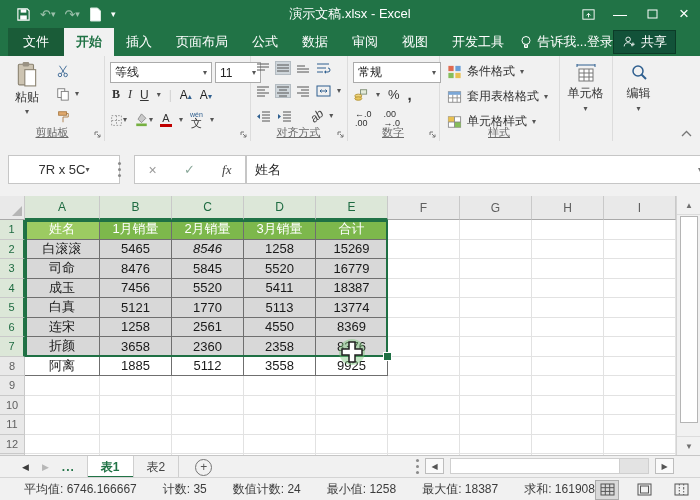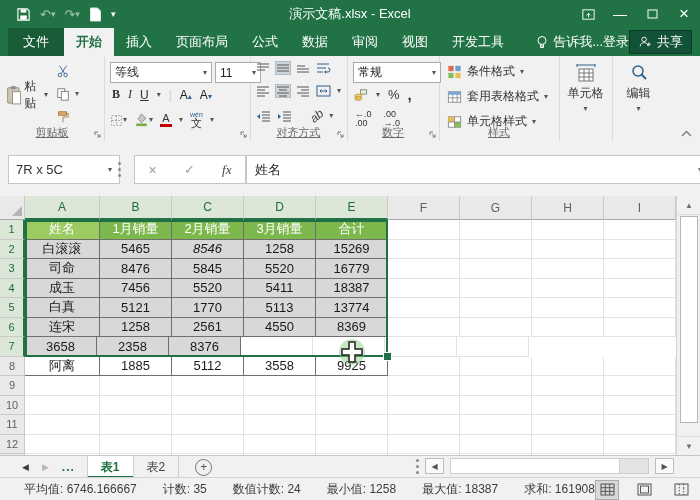--- a/index.html
+++ b/index.html
@@ -13,46 +13,46 @@
   .qcaret{color:#9cc0ab;font-size:9px;}
   .wtitle{position:absolute;left:0;right:0;top:0;height:28px;display:flex;align-items:center;justify-content:center;color:#fff;font-size:13px;pointer-events:none;}
   .winctl{position:absolute;right:0;top:0;height:28px;display:flex;}
   .wbtn{width:32px;height:28px;display:flex;align-items:center;justify-content:center;color:#fff;font-size:14px;}
   
   .tabbar{position:absolute;left:0;top:28px;right:0;height:28px;background:#217346;display:flex;align-items:stretch;color:#fff;font-size:13px;}
   .file-tab{display:flex;align-items:center;padding:0 15px;background:#1a5c38;margin-left:8px;}
   #main-tabs{display:flex;align-items:stretch;}
   .rtab{display:flex;align-items:center;padding:0 12px;}
   .rtab.active{background:#f1f1f1;color:#217346;font-weight:bold;}
-  .tb-right{margin-left:auto;display:flex;align-items:center;padding-right:8px;text-align:right;}
+  .tb-right{margin-left:auto;display:flex;align-items:center;padding-right:24px;text-align:right;}
   .tellme,.signin{display:flex;align-items:center;gap:5px;}
   .share{display:flex;align-items:center;gap:5px;background:#125239;border:1px solid #0b3b27;padding:2px 8px;}
   
   .ribbon{position:absolute;left:0;top:56px;right:0;height:85px;background:#f1f1f1;border-bottom:1px solid #d0d0d0;font-size:12px;}
   .rgroup{position:absolute;top:0;bottom:0;border-right:1px solid #dcdcdc;}
   .rg-label{position:absolute;bottom:1px;left:0;right:0;text-align:center;color:#6a6a6a;font-size:11px;text-decoration:underline;}
   .launcher{position:absolute;right:2px;bottom:2px;}
   .rrow{position:absolute;display:flex;align-items:center;gap:5px;}
   .ric{display:flex;align-items:center;justify-content:center;}
   .caret{font-size:8px;color:#555;line-height:1;}
   .selbox{height:19px;background:#fff;border:1px solid #ababab;display:flex;align-items:center;justify-content:space-between;padding:0 4px;font-size:12px;color:#222;}
   .pressed{background:#cfd6db;outline:1px solid #b4bcc2;}
   .bigbtn{display:flex;flex-direction:column;align-items:center;gap:2px;padding-top:7px;width:100%;}
   .bigbtn .caret{margin-top:1px;}
-  .paste-btn{position:absolute;left:6px;top:5px;width:42px;height:68px;display:flex;flex-direction:row;align-items:center;gap:2px;}
+  .paste-btn{position:absolute;left:6px;top:5px;width:42px;height:68px;display:flex;flex-direction:column;align-items:center;gap:2px;}
   .style-row{display:flex;align-items:center;gap:5px;height:25px;}
   .dec{font-size:9px;line-height:1.05;color:#333;text-align:left;}
   .fsize-btn{font-size:12px;color:#222;}
   .sup{font-size:8px;color:#2f5f8f;}
   .phon{font-size:7px;line-height:1;color:#2f5f8f;text-align:center;}
   .phon b{display:block;font-size:11px;color:#333;font-weight:normal;}
   .collapse{position:absolute;right:8px;bottom:4px;}
   
   .formularow{position:absolute;left:0;top:141px;right:0;height:55px;background:#f1f1f1;}
-  .namebox{position:absolute;left:8px;top:14px;width:96px;height:27px;background:#fff;border:1px solid #c6c6c6;display:flex;align-items:center;justify-content:space-between;padding:0 7px;font-size:13px;color:#333;}
+  .namebox{position:absolute;left:8px;top:14px;width:96px;height:27px;background:#fff;border:1px solid #c6c6c6;display:flex;align-items:center;justify-content:center;padding:0 7px;font-size:13px;color:#333;}
   .vdots{width:3px;height:3px;border-radius:50%;background:#8a8a8a;box-shadow:0 6px 0 #8a8a8a,0 -6px 0 #8a8a8a;}
   .splitter{position:absolute;left:118px;top:27px;}
   .fxbox{position:absolute;left:134px;top:14px;width:110px;height:27px;background:#fff;border:1px solid #c6c6c6;display:flex;align-items:center;justify-content:space-around;}
   .fx-x{color:#9a9a9a;font-size:14px;}
   .fx-ck{color:#8aa89a;font-size:13px;}
   .fx-fx{font-style:italic;font-family:"Liberation Serif",serif;color:#444;font-size:13px;}
   .fmla{position:absolute;left:246px;top:14px;width:447px;height:27px;background:#fff;border:1px solid #c6c6c6;display:flex;align-items:center;padding:0 8px;font-size:13px;color:#222;}
   .fmla .caret{margin-left:auto;color:#777;}
   
   #sheet-grid{position:absolute;left:0;top:196px;width:676px;height:259px;background:#fff;overflow:hidden;}
@@ -554,21 +554,23 @@
         <div class="g-cell tb tint" style="width: 72px;">2561</div>
         <div class="g-cell tb tint" style="width: 72px;">4550</div>
         <div class="g-cell tb tint" style="width: 72px;">8369</div>
         <div class="g-cell" style="width: 72px;"></div>
         <div class="g-cell" style="width: 72px;"></div>
         <div class="g-cell" style="width: 72px;"></div>
         <div class="g-cell" style="width: 72px;"></div>
       </div>
       <div class="g-row">
         <div class="rh sel" style="width: 25px;">7</div>
+        <div class="g-cell tb tint" style="width: 75px;">折颜</div>
         <div class="g-cell tb tint" style="width: 72px;">3658</div>
+        <div class="g-cell tb tint" style="width: 72px;">2360</div>
         <div class="g-cell tb tint" style="width: 72px;">2358</div>
         <div class="g-cell tb tint" style="width: 72px;">8376</div>
         <div class="g-cell" style="width: 72px;"></div>
         <div class="g-cell" style="width: 72px;"></div>
         <div class="g-cell" style="width: 72px;"></div>
         <div class="g-cell" style="width: 72px;"></div>
       </div>
       <div class="g-row">
         <div class="rh" style="width: 25px;">8</div>
         <div class="g-cell tb" style="width: 75px;">阿离</div>

